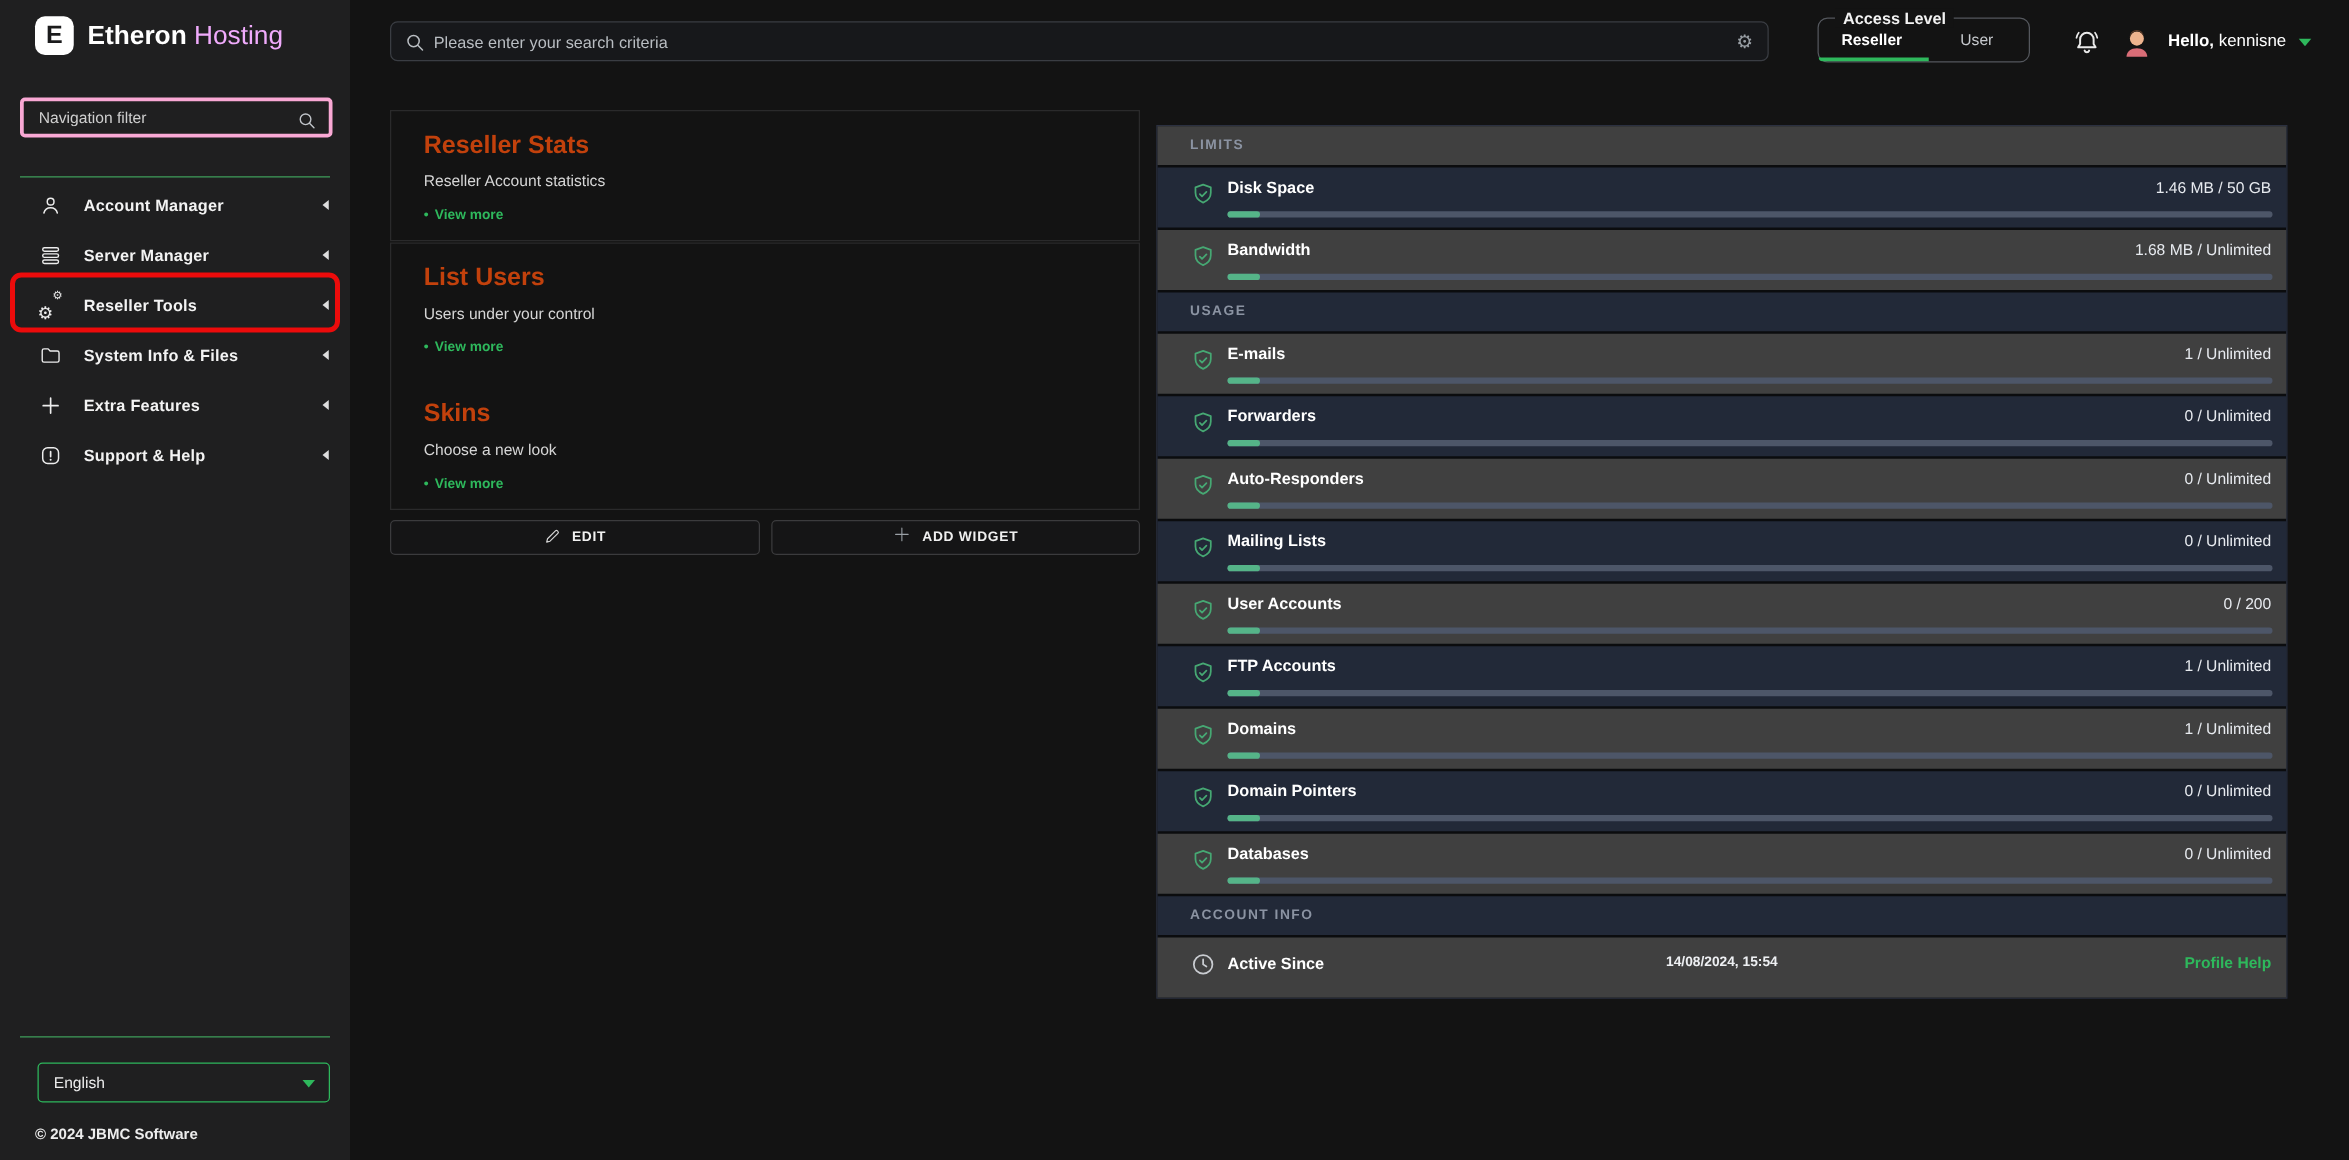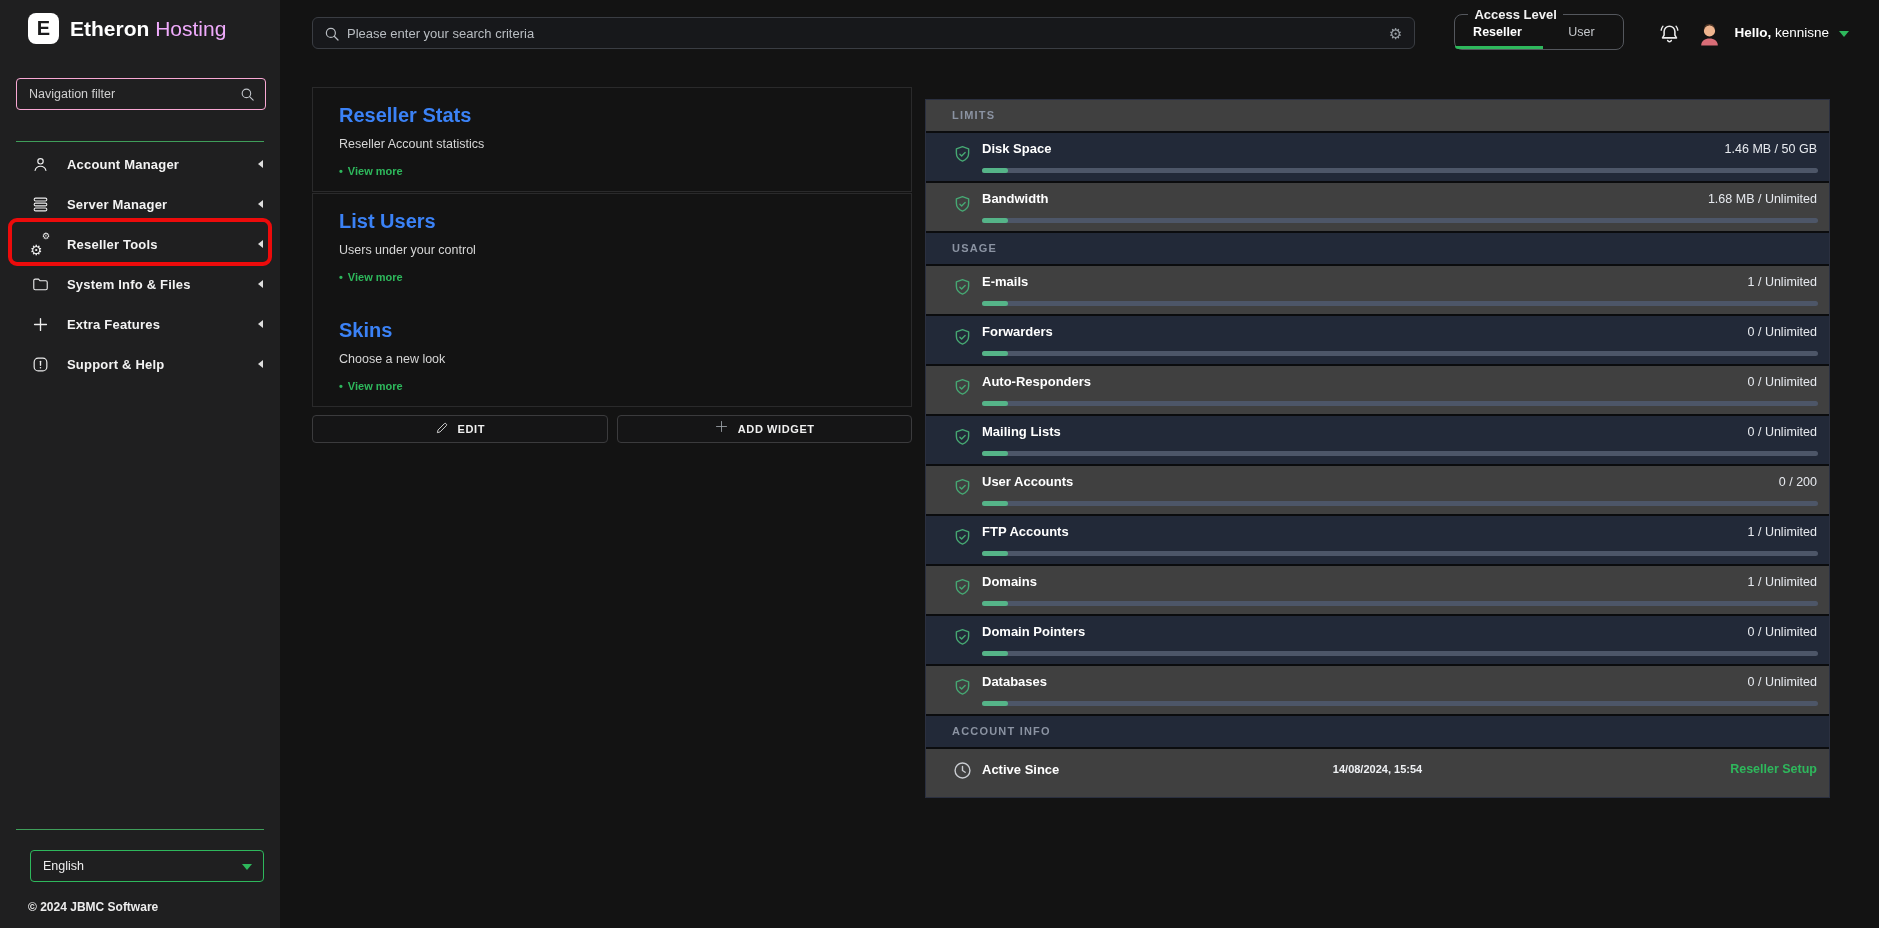--- a/index.html
+++ b/index.html
@@ -11,21 +11,21 @@
   .sidebar { width:280px; flex-shrink:0; background:#1f1f20; position:relative; }
   .logo-row { display:flex; align-items:center; gap:11px; padding:13px 0 0 28px; }
   .logo-mark { width:31px; height:31px; border-radius:8px; background:#ffffff;
     display:flex; align-items:center; justify-content:center;
     color:#1b1b1c; font-weight:700; font-size:20px; }
   .logo-text { font-size:21px; color:#fff; }
   .logo-text .bold { font-weight:700; }
   .logo-text .light { font-weight:300; color:#f0abfc; }
 
   .nav-filter { position:relative; margin:34px 14px 0 16px; height:32px;
-    border:1px solid #f9a8d4; border-radius:4px; }
+    border:3px solid #f9a8d4; border-radius:4px; }
   .nav-filter input { width:100%; height:100%; background:transparent; border:none; outline:none;
     color:#e0e0e0; font:12.5px "Liberation Sans","DejaVu Sans",sans-serif; padding:0 34px 0 12px; }
   .nav-filter input::placeholder { color:#cfcfcf; }
   .nav-filter .magnifier { position:absolute; right:9px; top:7px; }
 
   hr.green { border:none; border-top:1px solid #3f9e5a; margin:31px 16px 0; }
 
   .menu { margin-top:2px; }
   .menu-item { height:40px; display:flex; align-items:center; gap:17px;
     padding:0 17px 0 30px; cursor:pointer; }
@@ -80,21 +80,21 @@
   .greeting .bold { font-weight:700; }
   .greeting-caret { margin-left:10px; margin-top:14px; cursor:pointer; }
 
   
   .main-area { display:flex; margin-top:35px; }
   .widgets { width:600px; margin-right:13px; flex-shrink:0; }
   .widget-card { border:1px solid #2a2a2b; }
   .widget-card + .widget-card { margin-top:1px; }
   .widget { padding:16px 26px 14px; }
   .widget + .widget { padding-top:22px; }
-  .w-title { font-size:20px; font-weight:600; color:#3b82f6; margin-bottom:10px; }
+  .w-title { font-size:20px; font-weight:600; color:#c2410c; margin-bottom:10px; }
   .w-sub { font-size:12.5px; color:#d6d6d6; margin-bottom:14px; }
   .w-link { font-size:11px; font-weight:700; color:var(--accent-green,#2eb85c); cursor:pointer; }
   .w-link .bullet { margin-right:5px; }
   .widget-actions { display:flex; gap:9px; margin-top:8px; }
   .action-btn { flex:1; height:28px; border:1px solid #3b3b3d; border-radius:4px;
     background:#151516; color:#f0f0f0; font-size:11px; font-weight:700; letter-spacing:.6px;
     display:flex; align-items:center; justify-content:center; gap:9px; cursor:pointer;
     font-family:inherit; }
   .plus-glyph { color:#9aa0a6; font-size:15px; font-weight:400; margin-top:-2px; }
 
@@ -448,18 +448,18 @@
           <div class="sp-row sp-header alt">ACCOUNT INFO</div>
           <div class="sp-row sp-info">
             <span class="sp-icon">
     <svg width="21" height="21" viewBox="0 0 24 24">
       <circle cx="12" cy="12" r="8.5" fill="none" stroke="#c9ccd1" stroke-width="1.6"></circle>
       <path d="M12 7.5V12l3 2" fill="none" stroke="#c9ccd1" stroke-width="1.6" stroke-linecap="round"></path>
     </svg>
   </span>
             <span class="sp-label">Active Since</span>
             <span class="sp-date">14/08/2024, 15:54</span>
-            <a class="sp-link">Reseller Setup</a>
+            <a class="sp-link">Profile Help</a>
           </div>
         </section>
     </div>
   </main>
 </div>
 
 </body></html>

